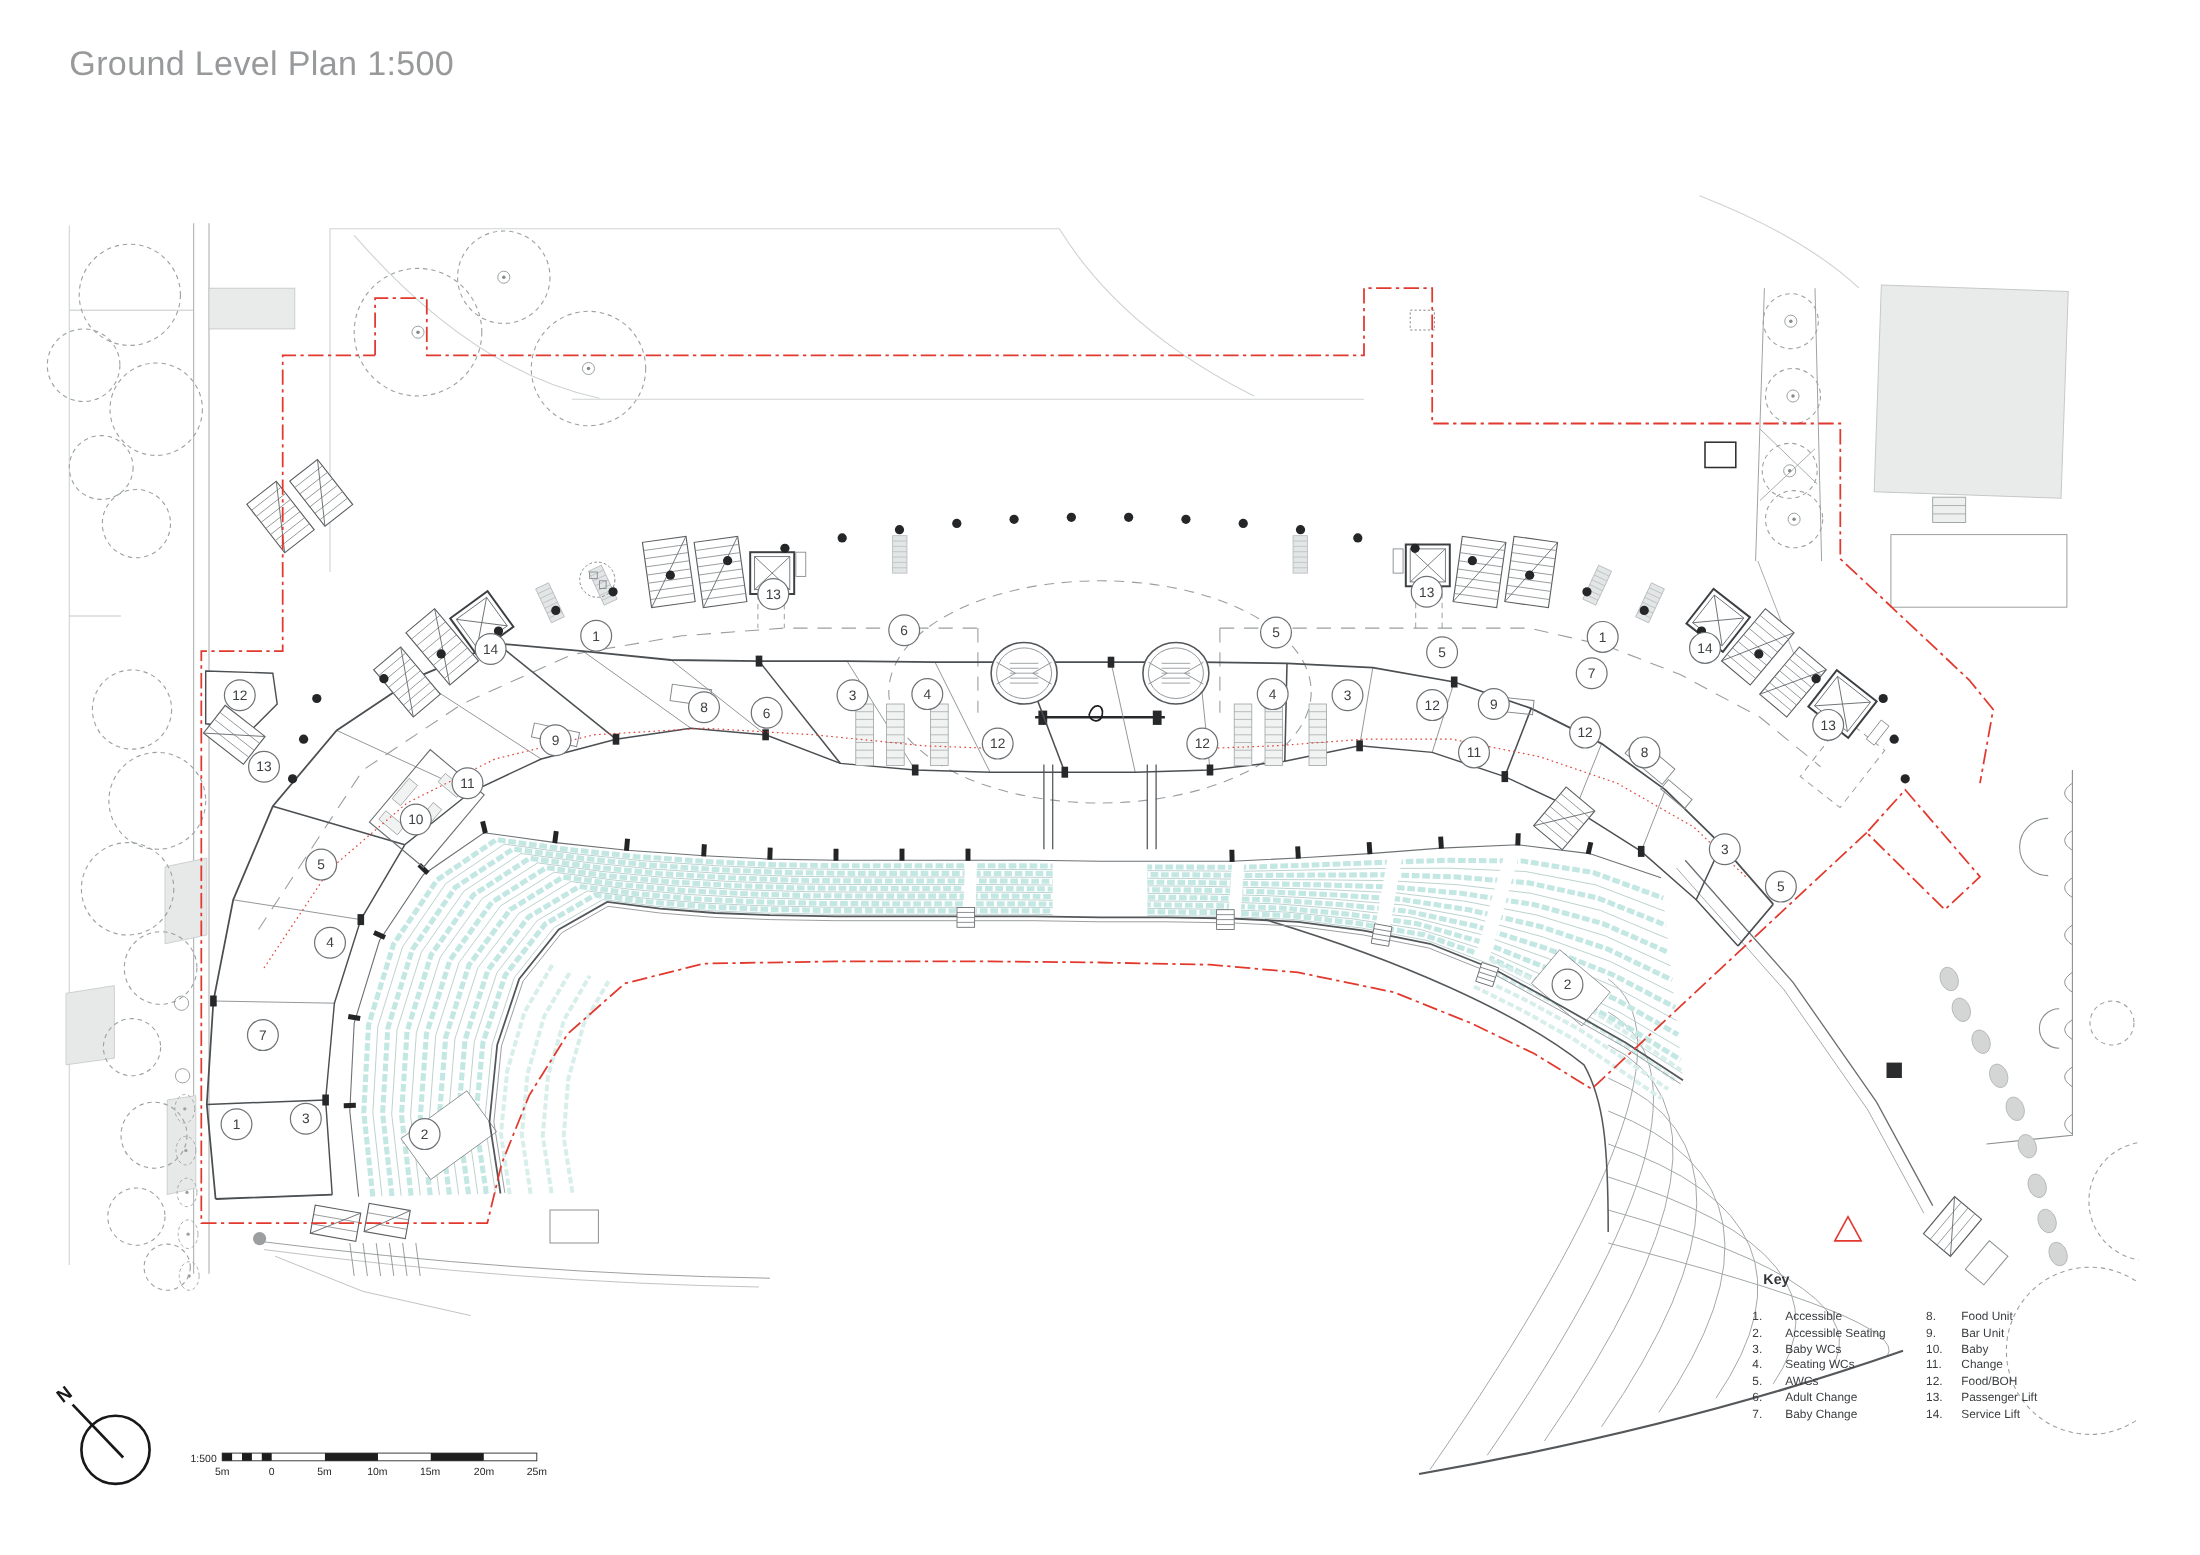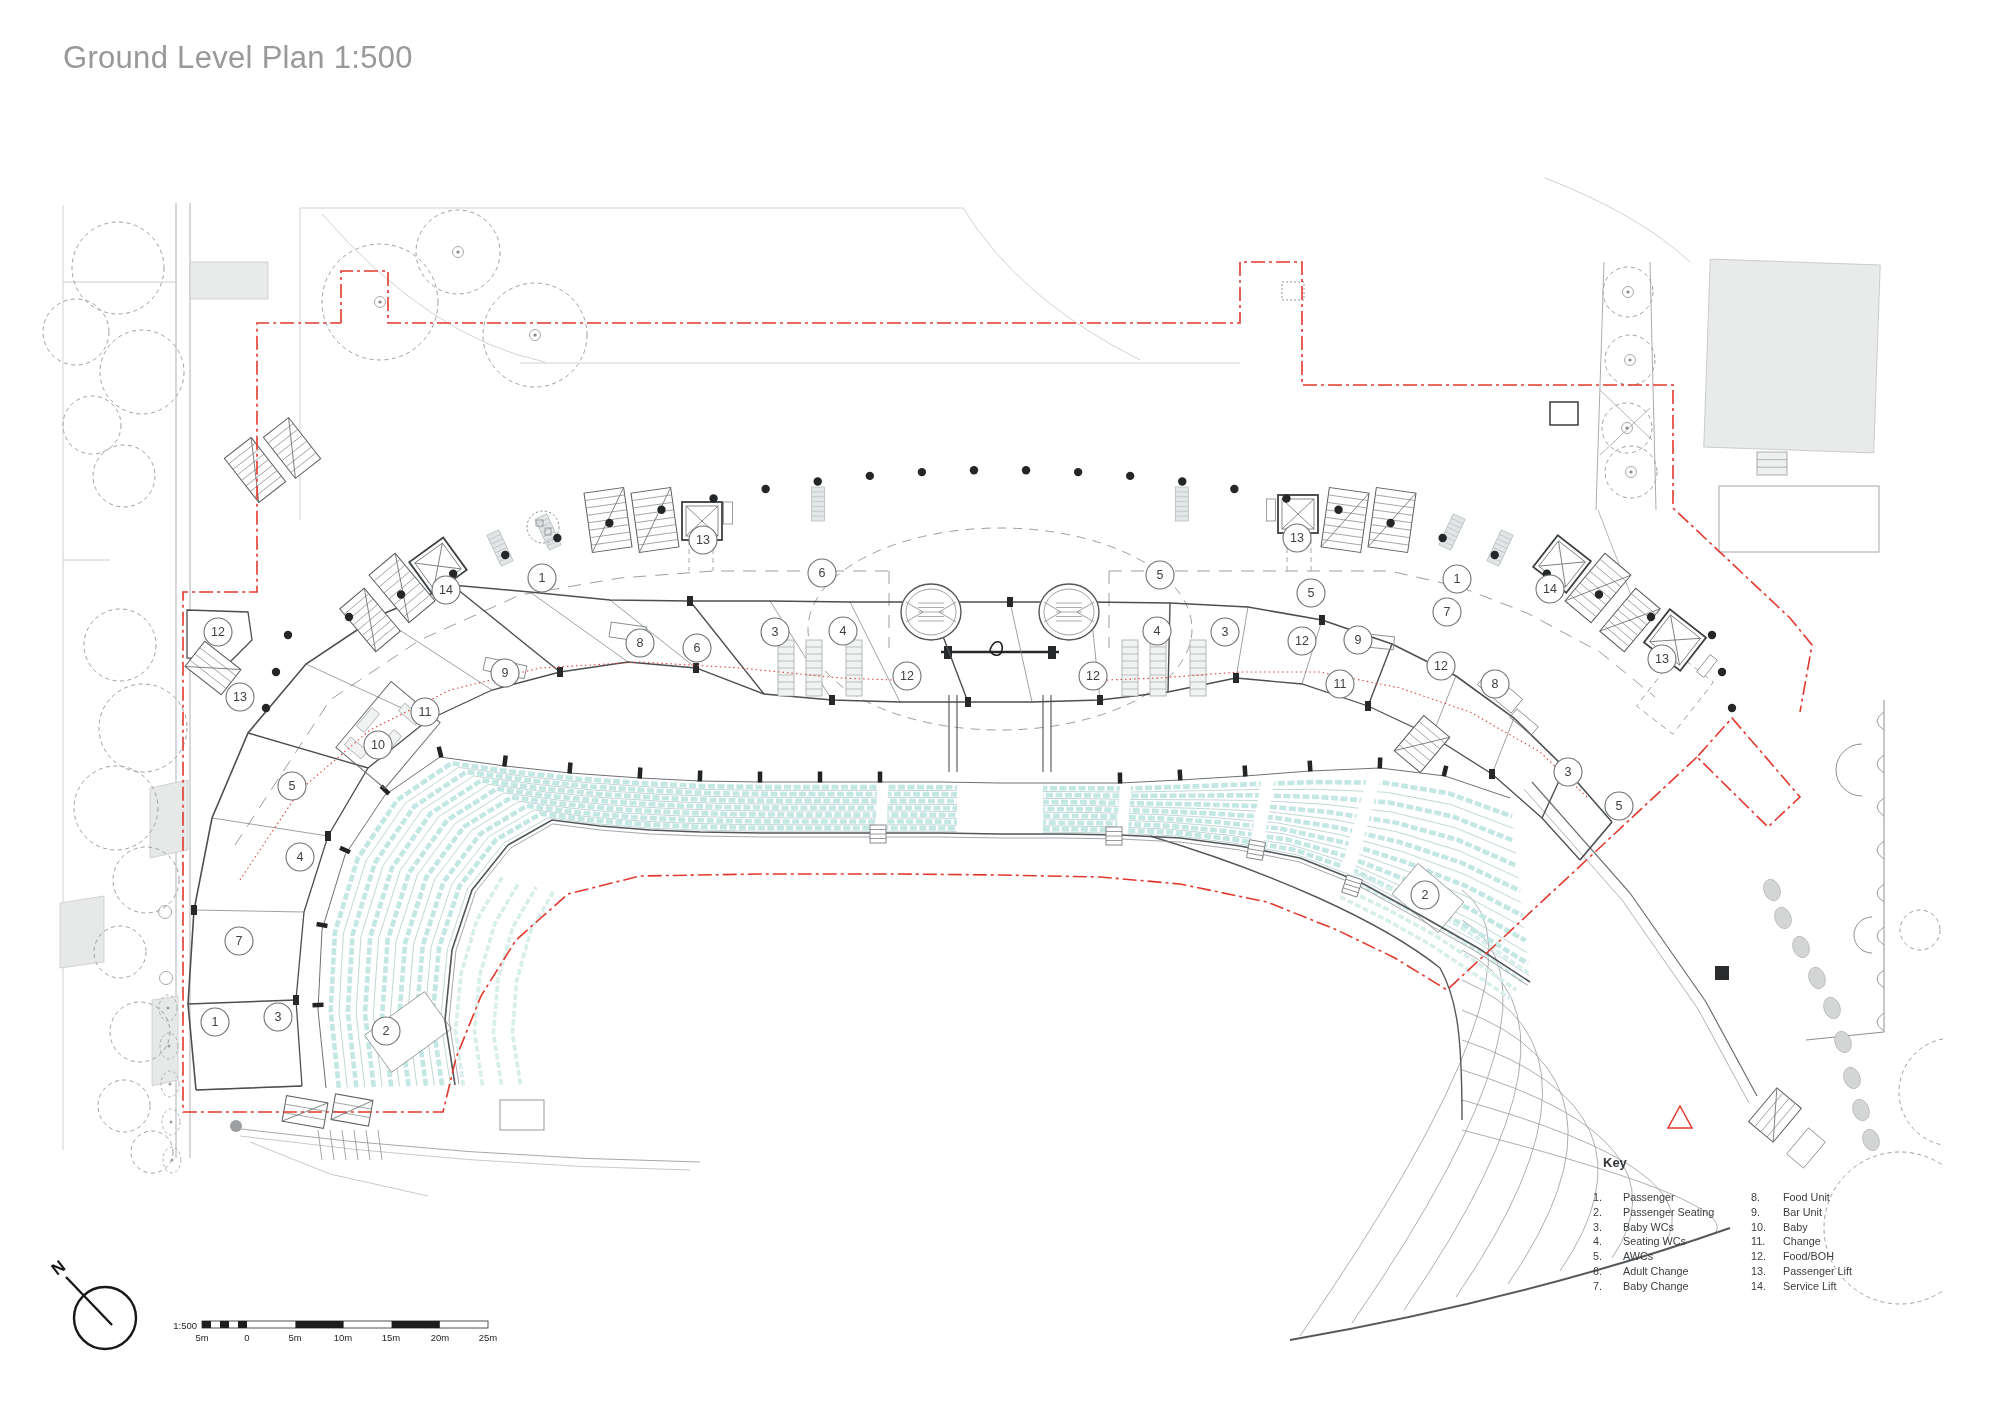--- a/index.html
+++ b/index.html
@@ -796,25 +796,25 @@
         <text x="391" y="1341" text-anchor="middle" font-size="9.5" fill="#232526">15m</text>
         <text x="440" y="1341" text-anchor="middle" font-size="9.5" fill="#232526">20m</text>
         <text x="488" y="1341" text-anchor="middle" font-size="9.5" fill="#232526">25m</text>
       </g>
     </svg>
 
   <div id="key-panel">
     <h3>Key</h3>
     <div id="key-grid">
         <span>1.</span>
-        <span>Passenger</span>
+        <span>Accessible</span>
         <span>8.</span>
         <span>Food Unit</span>
         <span>2.</span>
-        <span>Passenger Seating</span>
+        <span>Accessible Seating</span>
         <span>9.</span>
         <span>Bar Unit</span>
         <span>3.</span>
         <span>Baby WCs</span>
         <span>10.</span>
         <span>Baby</span>
         <span>4.</span>
         <span>Seating WCs</span>
         <span>11.</span>
         <span>Change</span>

